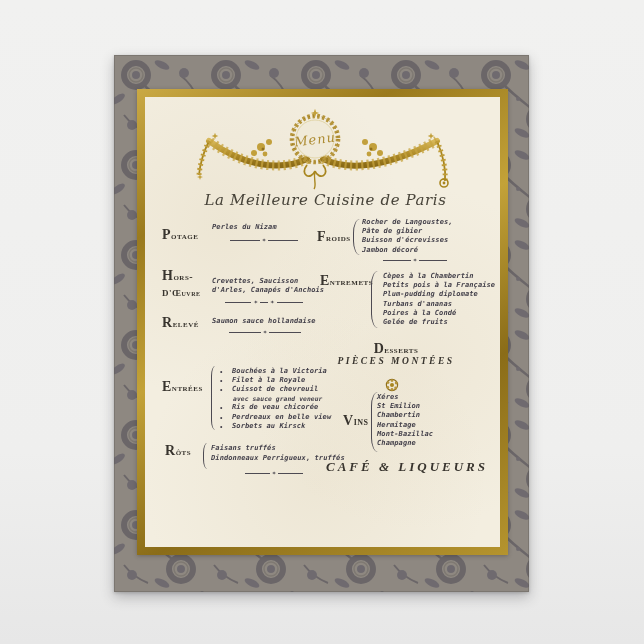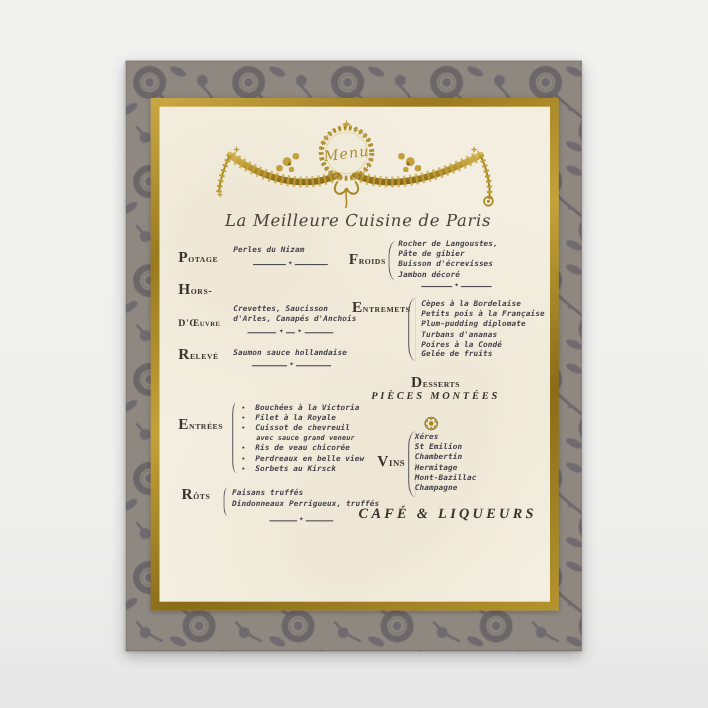--- a/index.html
+++ b/index.html
@@ -152,21 +152,21 @@
         <div class="script tagline">La Meilleure Cuisine de Paris</div>
 
         <div class="label" style="left:17px;top:132px">Potage</div>
         <div class="item" style="left:67px;top:126px">Perles du Nizam</div>
         <div class="divider" style="left:85px;top:141px;width:68px">
             <i class="dl"></i>
             <span class="dg">✦</span>
             <i class="dl"></i>
           </div>
 
-        <div class="label" style="left:17px;top:161px">Hors-</div>
+        <div class="label" style="left:17px;top:173px">Hors-</div>
         <div class="label-sm" style="left:17px;top:191px">D'Œuvre</div>
         <div style="left:67px;top:180px">
           <div class="itemline">Crevettes, Saucisson</div>
           <div class="itemline">d'Arles, Canapés d'Anchois</div>
         </div>
         <div class="divider" style="left:80px;top:203px;width:78px">
             <i class="dl"></i>
             <span class="dg">✦</span>
             <i class="dl" style="max-width:8px"></i>
             <span class="dg">✦</span>
@@ -235,21 +235,21 @@
         </div>
         <div class="divider" style="left:238px;top:161px;width:64px">
             <i class="dl"></i>
             <span class="dg">✦</span>
             <i class="dl"></i>
           </div>
 
         <div class="label" style="left:175px;top:178px">Entremets</div>
         <div class="brace" style="left:226px;top:174px;height:57px"></div>
         <div style="left:238px;top:175px">
-          <div class="itemline">Cèpes à la Bordelaise</div>
+          <div class="itemline">Cèpes à la Chambertin</div>
           <div class="itemline">Petits pois à la Française</div>
           <div class="itemline">Plum-pudding diplomate</div>
           <div class="itemline">Turbans d'ananas</div>
           <div class="itemline">Poires à la Condé</div>
           <div class="itemline">Gelée de fruits</div>
         </div>
 
         <div class="label" style="left:196px;top:246px;width:110px;text-align:center">Desserts</div>
         <div class="caps-italic" style="left:186px;top:259px;width:130px;font-size:9.5px;letter-spacing:2.5px">Pièces Montées</div>
 

